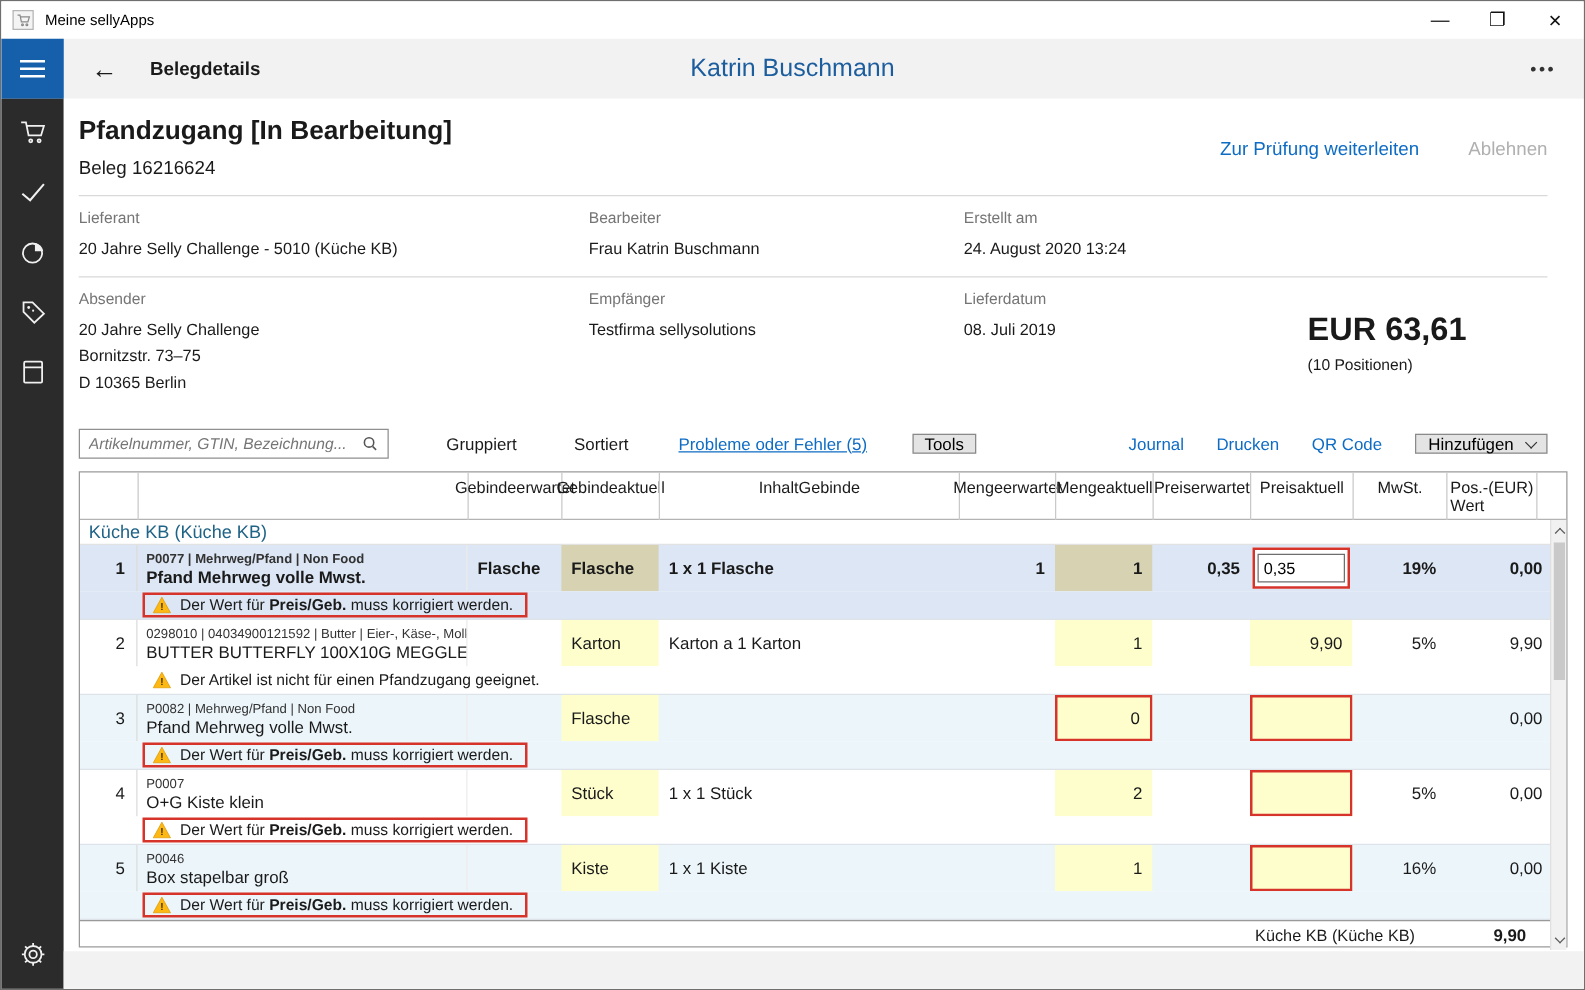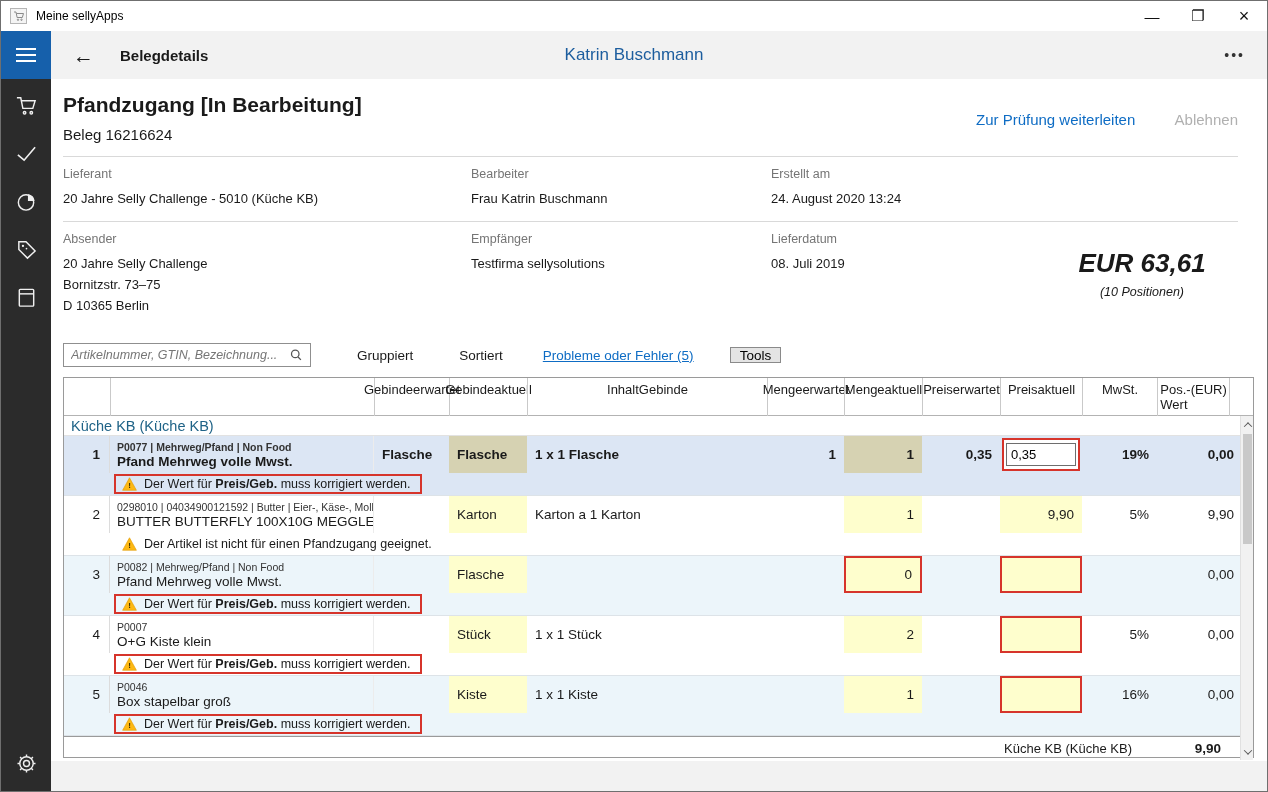--- a/index.html
+++ b/index.html
@@ -14,21 +14,21 @@
   .wincontrols { margin-left:auto; display:flex; height:100%; }
   .winbtn { width:46px; height:100%; display:flex; align-items:center; justify-content:center; font-size:15px; color:#111; }
   .winbtn.close { font-size:18px; }
 
   
   .headerbar { position:absolute; left:0; top:30px; width:100%; height:48px; background:#f2f2f2; display:flex; align-items:center; }
   .hamburger { width:50px; height:48px; background:#1660ab; display:flex; flex-direction:column; align-items:center; justify-content:center; gap:4px; flex:0 0 auto; }
   .hamburger span { display:block; width:20px; height:2px; background:#ffffff; }
   .backarrow { margin-left:22px; font-size:21px; color:#1a1a1a; line-height:1; }
   .header-title { margin-left:26px; font-size:15px; font-weight:bold; }
-  .header-user { position:absolute; left:0; right:0; text-align:center; font-size:17px; color:#1c5d9e; pointer-events:none; }
+  .header-user { position:absolute; left:0; right:0; text-align:center; font-size:20px; color:#1c5d9e; pointer-events:none; }
   .header-more { margin-left:auto; margin-right:22px; font-size:14px; letter-spacing:2px; color:#333; }
 
   
   .sidebar { position:absolute; left:0; top:78px; width:50px; height:714px; background:#2b2b2b; display:flex; flex-direction:column; align-items:center; padding-top:2px; }
   .side-item { width:50px; height:48px; display:flex; align-items:center; justify-content:center; }
   .side-item svg { width:23px; height:23px; }
   .side-settings { margin-top:auto; margin-bottom:6px; }
 
   
   .content { position:absolute; left:50px; top:78px; width:1218px; height:714px; background:#ffffff; }
@@ -38,21 +38,21 @@
   .doc-title { font-size:21px; font-weight:bold; }
   .doc-sub { font-size:15px; margin-top:9px; }
   .doc-actions { position:absolute; right:16px; top:32px; font-size:15px; }
   .act-forward { color:#0e6cc4; margin-right:36px; cursor:pointer; }
   .act-reject { color:#b0b0b0; }
   .divider { border-top:1px solid #d9d9d9; margin-right:16px; }
 
   .metagrid { display:grid; grid-template-columns:408px 300px 275px 1fr; padding:10px 16px 12px 0; }
   .mlabel { font-size:12.5px; color:#757575; margin-bottom:7px; }
   .mval { font-size:13px; line-height:21px; }
-  .total-block { text-align:center;font-style:italic; }
+  .total-block { text-align:left; }
   .total-amount { font-size:26px; font-weight:bold; margin-top:16px; }
   .total-pos { font-size:12.5px; margin-top:6px; }
 
   
   .toolbar { display:flex; align-items:center; height:26px; margin-top:8px; margin-right:16px; font-size:13.5px; }
   .searchbox { width:248px; height:24px; border:1px solid #8f8f8f; display:flex; align-items:center; background:#fff; }
   .searchbox input { flex:1; border:none; outline:none; height:20px; padding-left:7px; font-family:"Liberation Sans",sans-serif; font-size:12.5px; color:#444; }
   .searchbox input::placeholder { color:#767676; font-style:italic; }
   .searchbox svg { width:15px; height:15px; margin-right:6px; flex:0 0 auto; }
   .tb-text { color:#1a1a1a; }
@@ -240,20 +240,29 @@
           <input placeholder="Artikelnummer, GTIN, Bezeichnung..." style="">
           <svg viewBox="0 0 24 24" fill="none" stroke="#555" stroke-width="2">
               <circle cx="10" cy="9.5" r="6"></circle>
               <path d="M14.5 14.5 19 19"></path>
             </svg>
         </div>
         <span class="tb-text gap48">Gruppiert</span>
         <span class="tb-text gap48">Sortiert</span>
         <span class="tb-link gap40">Probleme oder Fehler (5)</span>
         <button class="tb-btn gap36">Tools</button>
+        <div class="tb-right">
+          <span class="tb-link2">Journal</span>
+          <span class="tb-link2">Drucken</span>
+          <span class="tb-link2">QR Code</span>
+          <button class="tb-btn dd-btn">
+            <span>Hinzufügen</span>
+            <span class="chev"></span>
+          </button>
+        </div>
       </div>
 
       <div class="doc-table">
         <div class="thead cols" style="grid-template-columns:46px 264px 75px 78px 240px 77px 78px 78px 82px 75px 72px 13px;">
           <div class="th"></div>
           <div class="th"></div>
           <div class="th">
               <span>Gebinde</span>
               <span>erwartet</span>
             </div>

